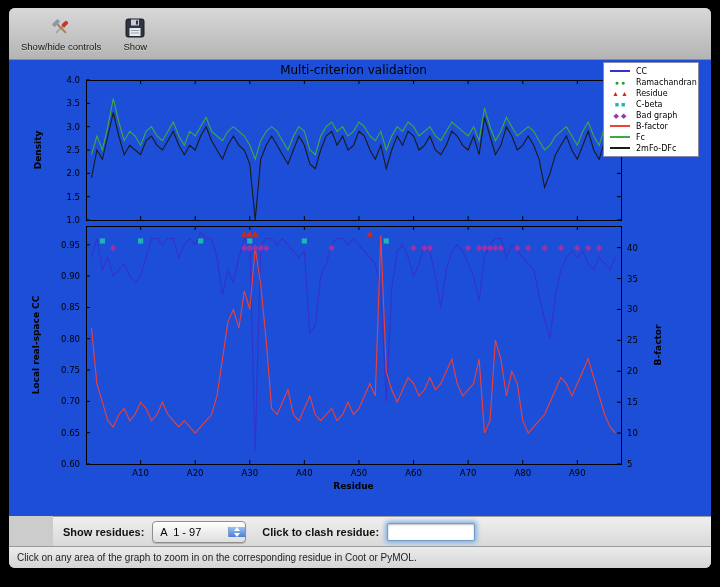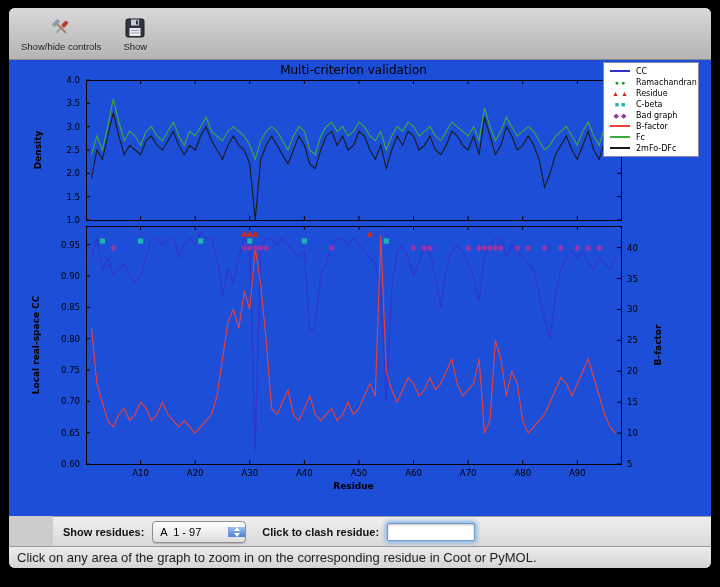--- a/index.html
+++ b/index.html
@@ -54,21 +54,21 @@
                  align-items:center;justify-content:center;border-left:1px solid #7a9cd0;}
   .combo-stepper i{display:block;width:0;height:0;border-left:3px solid transparent;border-right:3px solid transparent;}
   .combo-stepper .up{border-bottom:4px solid #fff;margin-bottom:2px;}
   .combo-stepper .down{border-top:4px solid #fff;}
   .zoom-input{width:78px;height:16px;border:1px solid #6f9fc8;border-radius:2px;
               box-shadow:0 0 4px 2px rgba(120,170,230,.85),inset 0 1px 2px rgba(0,0,0,.25);
               font:11px "Liberation Sans",sans-serif;padding:0 4px;outline:none;background:#fff;}
   
   .statusbar{height:21px;border-top:1px solid #9a9a9a;background:linear-gradient(#ececec,#d4d4d4);
              display:flex;align-items:center;padding:0 8px;flex:none;}
-  .status-text{font-size:13px;color:#1e1e1e;}
+  .status-text{font-size:10px;color:#1e1e1e;}
 </style>
 </head>
 <body>
 
 <div class="desktop">
   <div class="window">
 
 
     <div class="toolbar">
       <div class="toolbtn">

